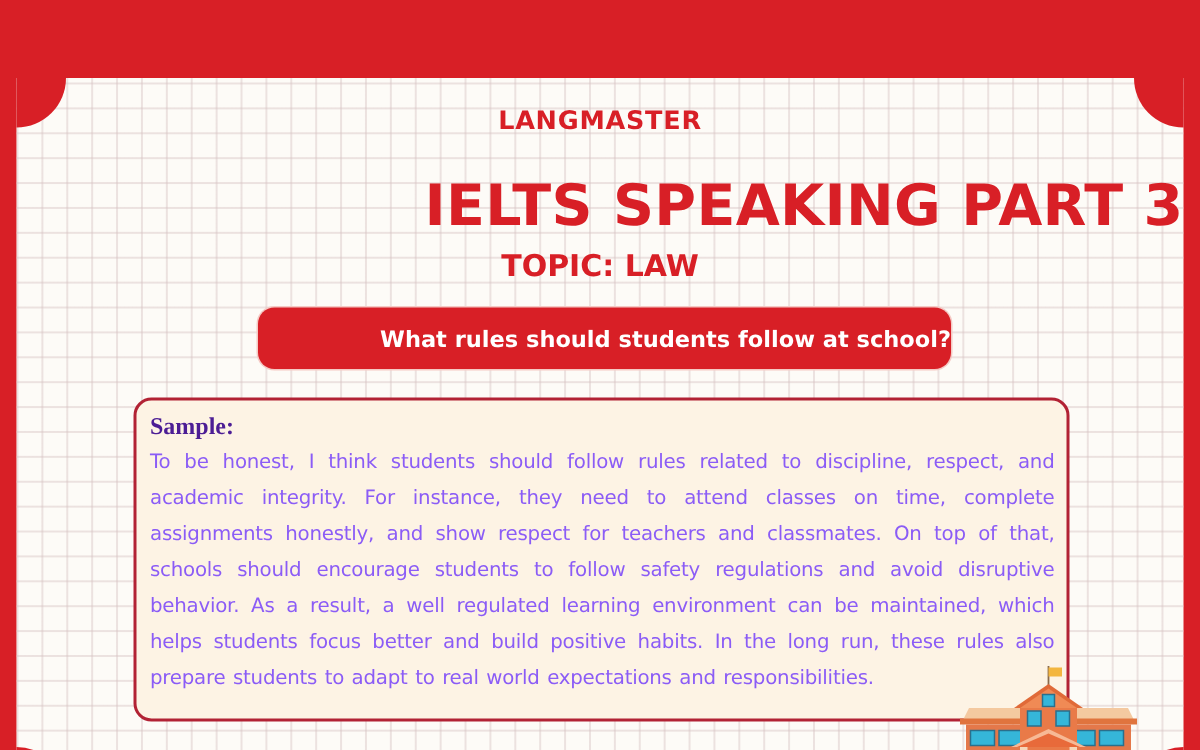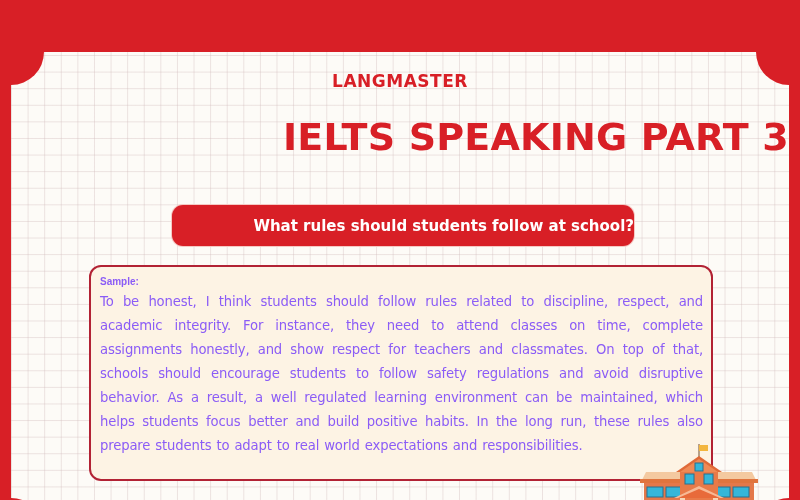--- a/index.html
+++ b/index.html
@@ -50,22 +50,22 @@
       color: #ffffff; font-weight: bold; font-size: 15px;
       display: flex; align-items: center; justify-content: flex-end;
       font-family: "DejaVu Sans", sans-serif;
     }
     .sample-box {
       position: absolute; left: 78px; top: 213px; width: 624px; height: 216px;
       background: #fdf3e4; border: 2px solid #b22234; border-radius: 12px;
       box-sizing: border-box; padding: 9px 8px 0 9px;
     }
     .sample-label {
-      font-weight: bold; font-size: 10px; color: #8b5cf6; margin-bottom: 3px;
-      font-family: Liberation Sans, sans-serif;
+      font-weight: bold; font-size: 16px; color: #4c1d95; margin-bottom: 3px;
+      font-family: Liberation Serif, serif;
     }
     .sample-text {
       font-size: 13.2px; line-height: 24px; color: #8b5cf6; text-align: justify;
       font-family: "DejaVu Sans", sans-serif; letter-spacing: -0.15px;
       word-spacing: 1px;
     }
     .school {
       position: absolute; left: 625px; top: 390px; width: 126px; height: 90px;
     }
   </style>
@@ -73,20 +73,21 @@
 <body>
 
 <div class="canvas">
   <div class="corner tl"></div>
   <div class="corner tr"></div>
   <div class="corner bl"></div>
   <div class="corner br"></div>
 
   <div class="brand">LANGMASTER</div>
   <div class="title">IELTS SPEAKING PART 3</div>
+  <div class="subtitle">TOPIC: LAW</div>
 
   <div class="question">
     <span>What rules should students follow at school?</span>
   </div>
 
   <div class="sample-box">
     <div class="sample-label">Sample:</div>
     <div class="sample-text">To be honest, I think students should follow rules related to discipline, respect, and academic integrity. For instance, they need to attend classes on time, complete assignments honestly, and show respect for teachers and classmates. On top of that, schools should encourage students to follow safety regulations and avoid disruptive behavior. As a result, a well regulated learning environment can be maintained, which helps students focus better and build positive habits. In the long run, these rules also prepare students to adapt to real world expectations and responsibilities.</div>
   </div>
 

